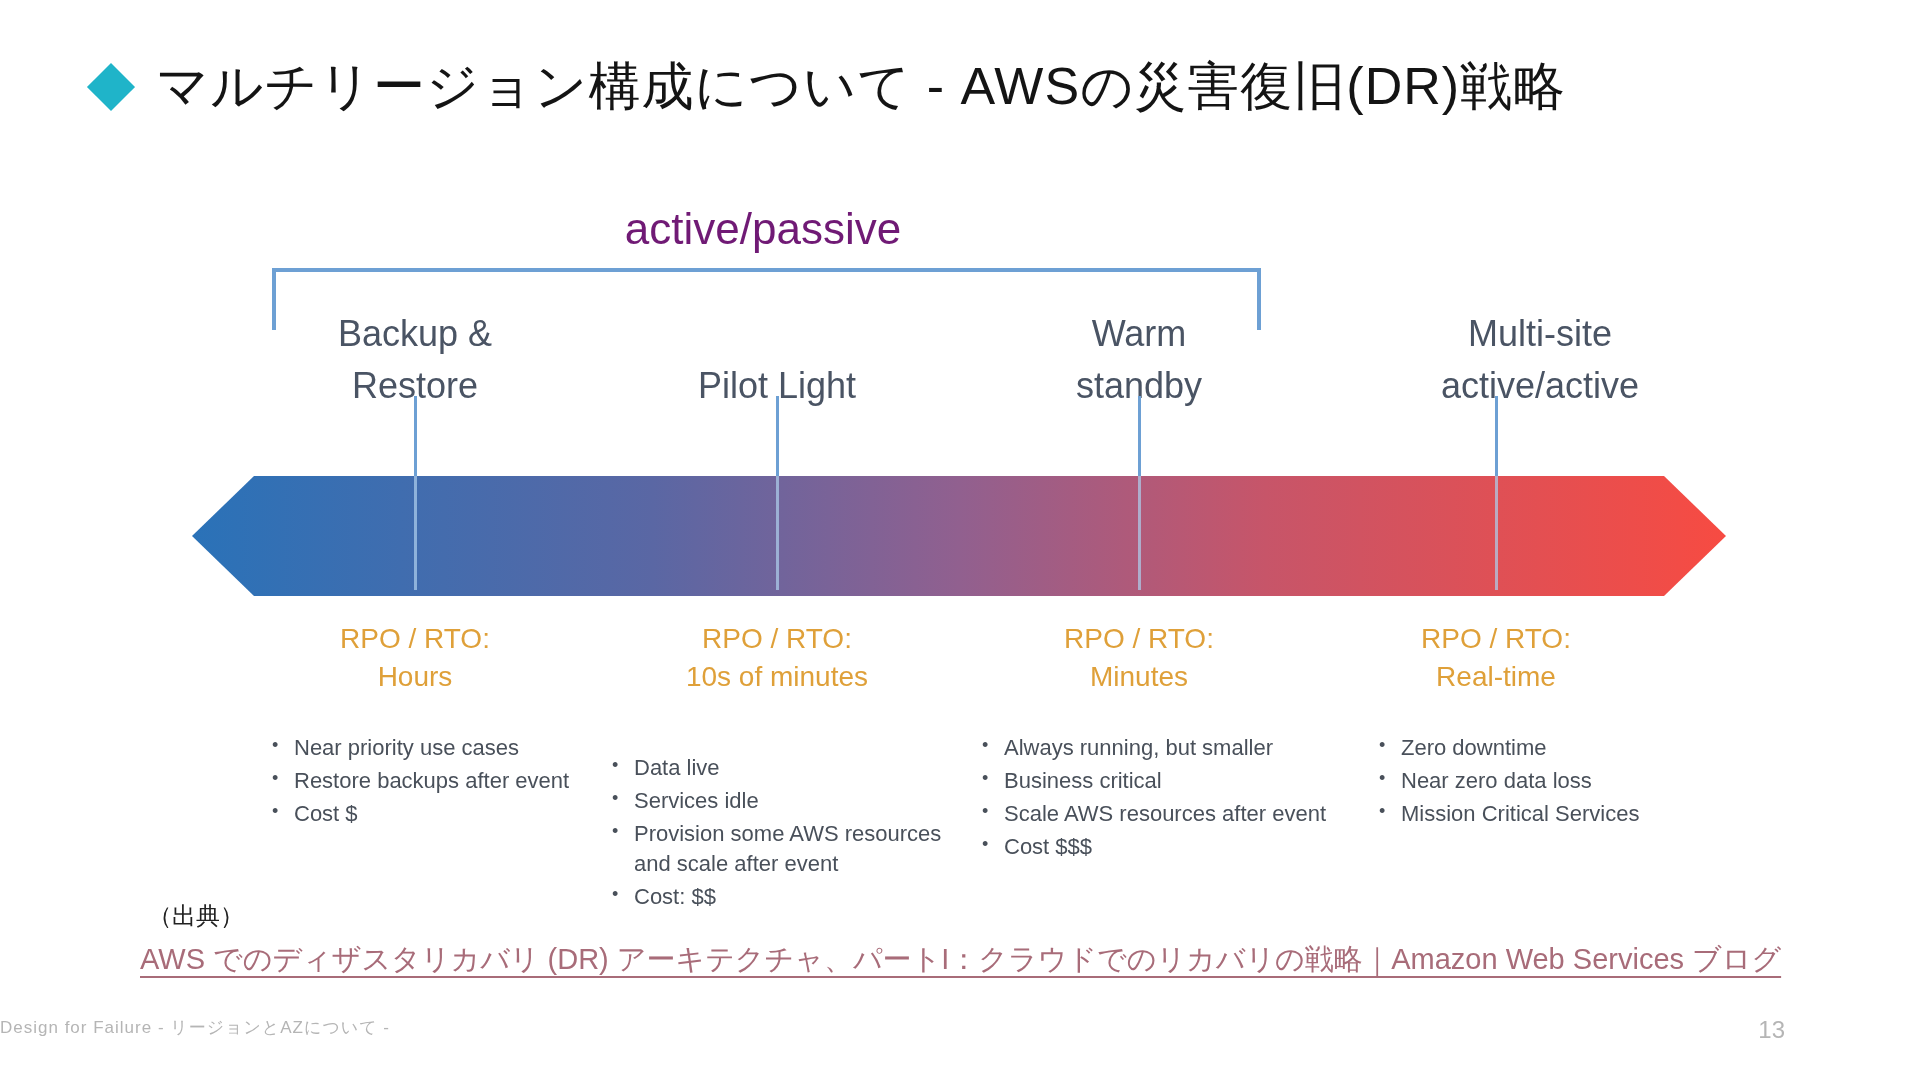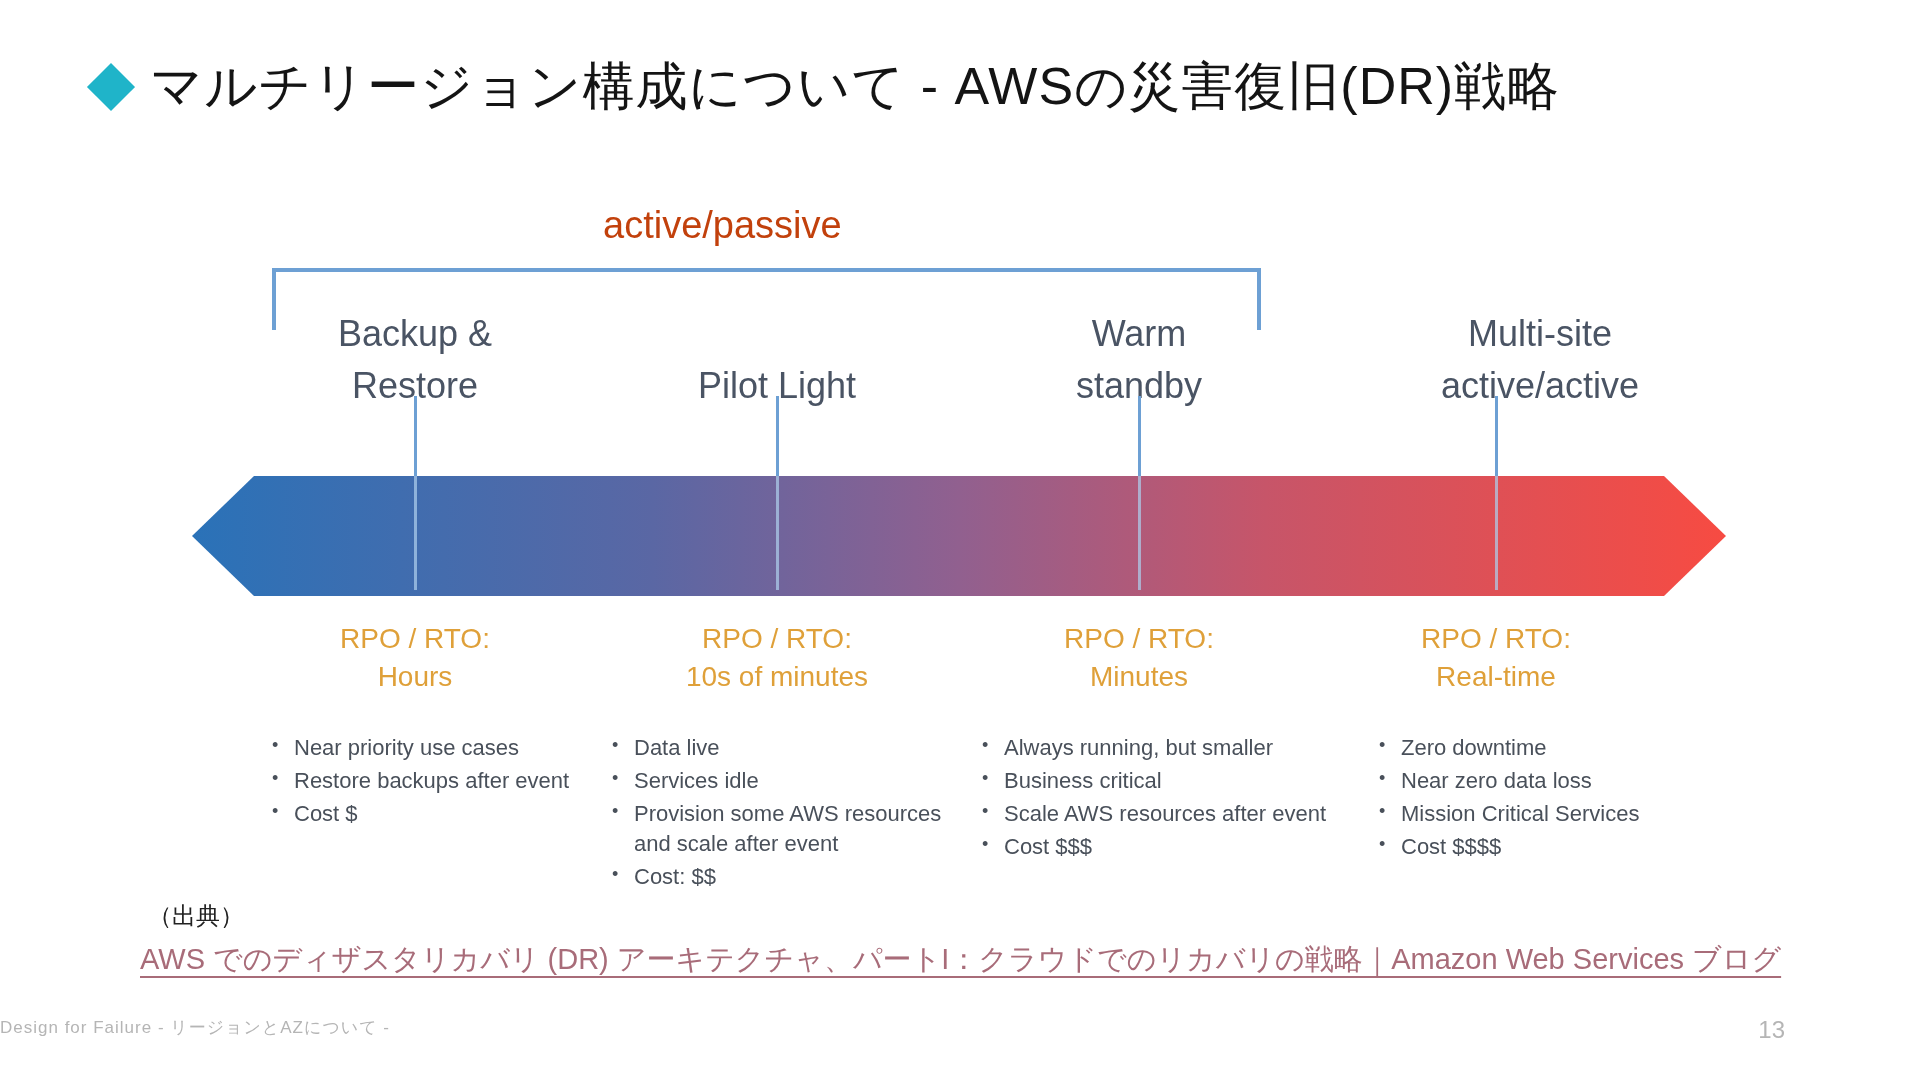--- a/index.html
+++ b/index.html
@@ -1,26 +1,26 @@
 <!DOCTYPE html>
 <html><head>
 <meta charset="utf-8">
 <style>
   html,body{margin:0;padding:0;background:#ffffff;}
   body{font-family:"Liberation Sans","DejaVu Sans",sans-serif;}
   .slide{position:relative;width:1920px;height:1080px;background:#ffffff;overflow:hidden;}
 
   
-  .title-row{position:absolute;left:88px;top:52px;display:flex;align-items:center;gap:16px;}
+  .title-row{position:absolute;left:88px;top:52px;display:flex;align-items:center;gap:22px;}
   .diamond{width:34px;height:34px;background:#1fb4c9;transform:rotate(45deg);flex:0 0 auto;margin:0 6px;}
   .page-title{font-size:52px;font-weight:500;color:#141414;letter-spacing:1px;white-space:nowrap;}
 
   
-  .bracket-label{position:absolute;left:603px;top:204px;width:320px;text-align:left;
-    font-size:38px;font-weight:500;color:#c2410c;}
+  .bracket-label{position:absolute;left:603px;top:204px;width:320px;text-align:center;
+    font-size:44px;font-weight:500;color:#701a75;}
   .bracket{position:absolute;left:272px;top:268px;width:981px;height:58px;
     border-top:4px solid #6da0d4;border-left:4px solid #6da0d4;border-right:4px solid #6da0d4;}
 
   
   .strategy-label{position:absolute;top:298px;height:114px;width:340px;
     display:flex;flex-direction:column;justify-content:flex-end;
     text-align:center;font-size:36px;font-weight:400;color:#4a5464;line-height:1.45;white-space:pre-line;}
   .col1 .strategy-label,.strategy-label.c1{left:245px;}
   .strategy-label.c2{left:607px;}
   .strategy-label.c3{left:969px;}
@@ -42,21 +42,21 @@
     font-size:28px;font-weight:500;color:#dfa039;line-height:1.35;}
   .rpo-label.c1{left:245px;}
   .rpo-label.c2{left:607px;}
   .rpo-label.c3{left:969px;}
   .rpo-label.c4{left:1326px;}
 
   
   .bullets{position:absolute;top:733px;margin:0;padding:0;list-style:none;
     font-size:22px;color:#49505a;line-height:1.36;}
   .bullets.c1{left:268px;width:340px;}
-  .bullets.c2{left:608px;width:360px;}
+  .bullets.c2{left:608px;width:360px;margin-top:20px;}
   .bullets.c3{left:978px;width:380px;}
   .bullets.c4{left:1375px;width:330px;}
   .bullets li{position:relative;padding-left:26px;margin-bottom:3px;}
   .bullets li::before{content:"•";position:absolute;left:4px;top:0;font-size:18px;color:#49505a;}
 
   
   .source-prefix{position:absolute;left:148px;top:900px;font-size:24px;color:#222222;}
   .source-link{position:absolute;left:140px;top:940px;font-size:29px;color:#a86c79;
     text-decoration:underline;text-underline-offset:7px;text-decoration-thickness:2px;white-space:nowrap;}
 
@@ -129,21 +129,20 @@
   <ul class="bullets c3">
     <li>Always running, but smaller</li>
     <li>Business critical</li>
     <li>Scale AWS resources after event</li>
     <li>Cost $$$</li>
   </ul>
   <ul class="bullets c4">
     <li>Zero downtime</li>
     <li>Near zero data loss</li>
     <li>Mission Critical Services</li>
-    <li>Cost $$$$</li>
   </ul>
 
   <div class="source-prefix">（出典）</div>
   <a class="source-link" href="#">AWS でのディザスタリカバリ (DR) アーキテクチャ、パートI：クラウドでのリカバリの戦略｜Amazon Web Services ブログ</a>
 
   <div class="footer-text">Design for Failure - リージョンとAZについて -</div>
   <div class="page-number">13</div>
 
 </div>
 

